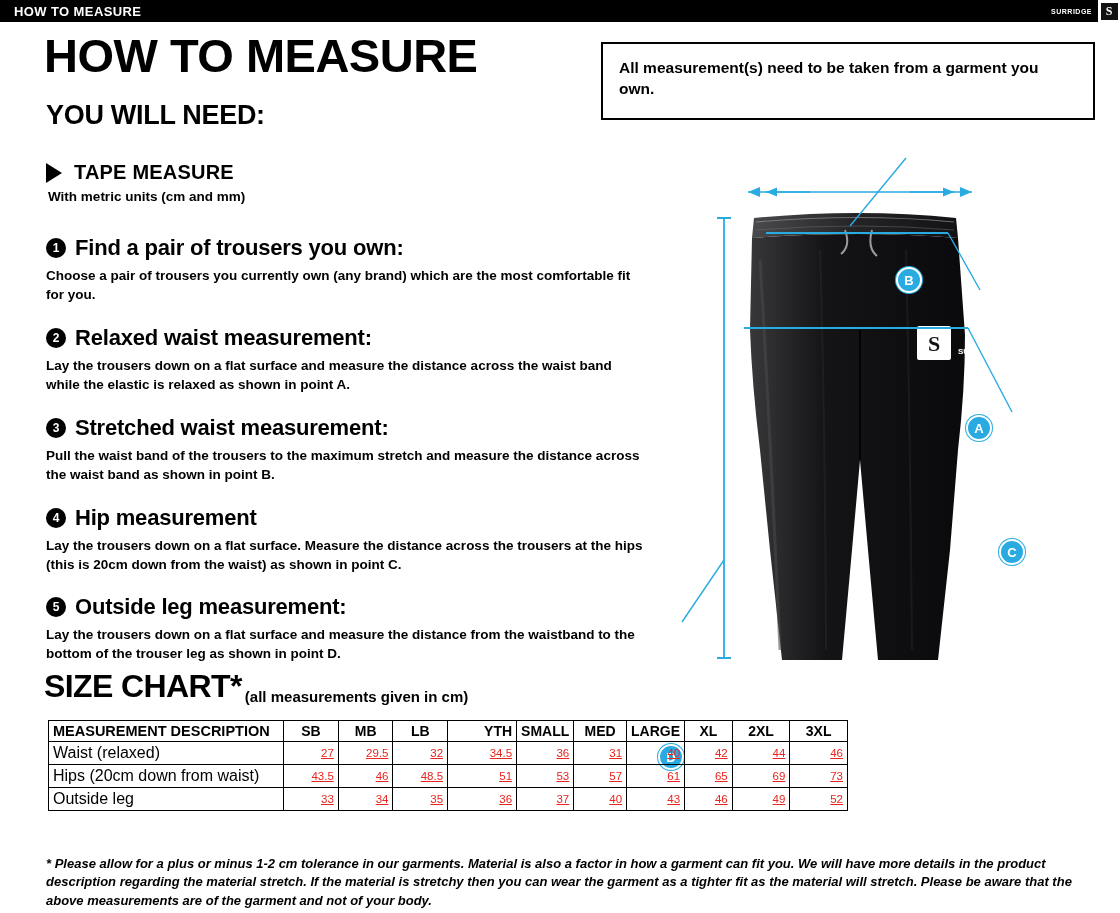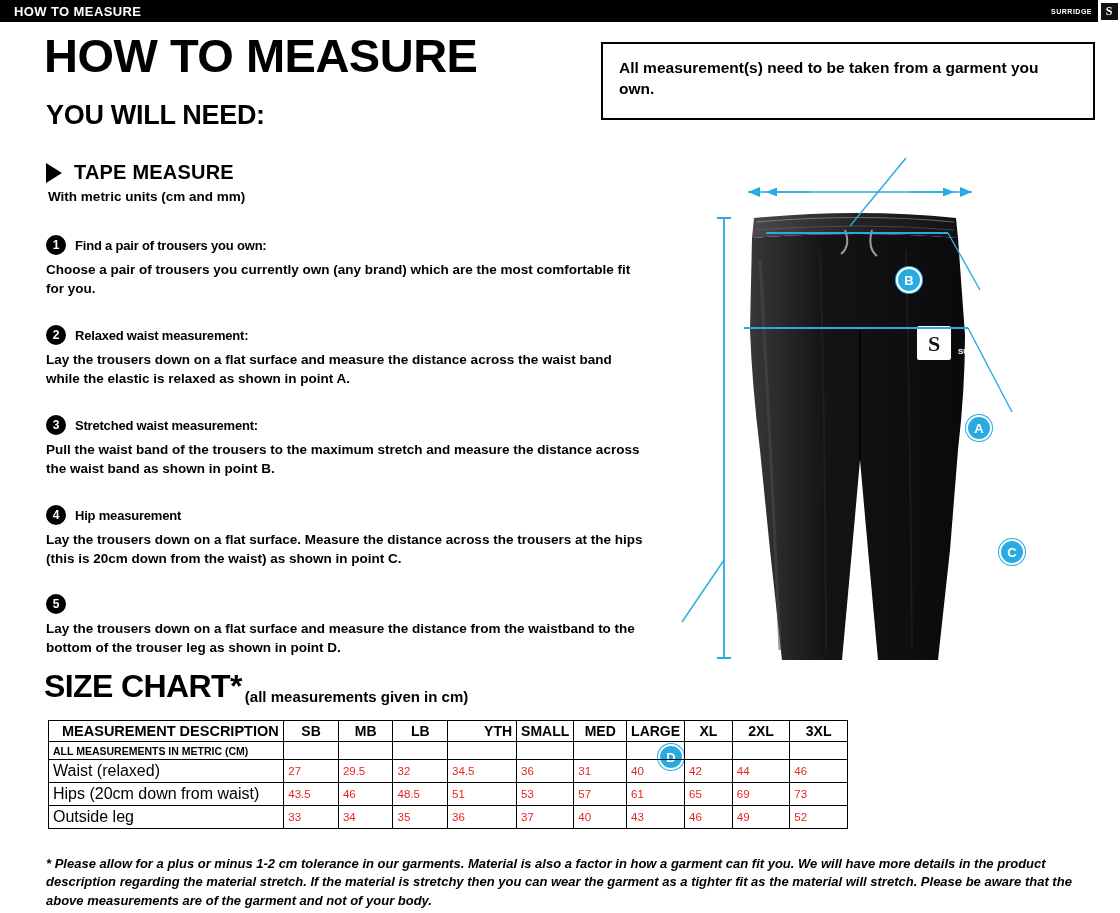--- a/index.html
+++ b/index.html
@@ -76,21 +76,21 @@
 
   
   .step { position: absolute; left: 46px; width: 600px; }
   .step-head { display: flex; align-items: center; gap: 9px; }
   .circ {
     width: 20px; height: 20px; border-radius: 50%;
     background: #000; color: #fff; font-size: 12px; font-weight: bold;
     display: flex; align-items: center; justify-content: center;
     flex: 0 0 auto;
   }
-  .step-title { font-size: 13px; font-weight: bold; letter-spacing: -0.2px; text-align: center; }
+  .step-title { font-size: 22px; font-weight: bold; letter-spacing: -0.2px; text-align: center; }
   .step-body {
     font-size: 13.5px; font-weight: bold; line-height: 1.42; margin-top: 5px;
   }
 
   
   .sc-head {
     position: absolute; left: 44px; top: 668px;
     display: flex; align-items: flex-end;
   }
   .sc-head .big { font-size: 32px; font-weight: bold; letter-spacing: -0.6px; }
@@ -104,24 +104,24 @@
     font-size: 11.5px;
   }
   table.sizechart th, table.sizechart td {
     border: 1px solid #000;
     padding: 2px 4px;
     height: 18px;
   }
   table.sizechart thead th {
     font-weight: bold; font-size: 14px; 
   }
-  table.sizechart thead th.desc { text-align: left; font-size: 14.5px; padding-left: 13px; }
+  table.sizechart thead th.desc { text-align: left; font-size: 14.5px; padding-left: 4px; }
   td.metric-note { font-weight: bold; font-size: 10.5px; }
   td.rowlabel { text-align: left; font-size: 16px; }
-  td.val { text-align: left; color: #e8241e; font-size: 11.5px; }
+  td.val { text-align: right; color: #e8241e; font-size: 11.5px; text-decoration: underline; }
 
   
   .footnote {
     position: absolute; left: 46px; top: 855px; width: 1030px;
     font-size: 13px; font-style: italic; font-weight: bold; line-height: 1.42;
   }
 
   
   .illus { position: absolute; left: 620px; top: 130px; width: 480px; height: 540px; }
   .illus svg { display: block; }
@@ -185,20 +185,21 @@
   <div class="step-head">
     <div class="circ">4</div>
     <div class="step-title">Hip measurement</div>
   </div>
   <div class="step-body">Lay the trousers down on a flat surface. Measure the distance across the trousers at the hips (this is 20cm down from the waist)  as shown in point C.</div>
 </div>
 
 <div class="step" style="top:594px;">
   <div class="step-head">
     <div class="circ">5</div>
+    <div class="step-title">Outside leg measurement:</div>
   </div>
   <div class="step-body">Lay the trousers down on a flat surface and measure the distance from the waistband to the bottom of the trouser  leg as shown in point D.</div>
 </div>
 
 <div class="illus">
   <svg width="480" height="540" viewBox="0 0 480 540">
     <defs>
       <linearGradient id="legShade" x1="0" y1="0" x2="1" y2="0">
         <stop offset="0%" stop-color="#3a3a3c"></stop>
         <stop offset="45%" stop-color="#171718"></stop>
@@ -281,33 +282,20 @@
       <th style="width:55px;padding-left:36px;">YTH</th>
       <th style="width:57px;">SMALL</th>
       <th style="width:53px;">MED</th>
       <th style="width:57px;">LARGE</th>
       <th style="width:48px;">XL</th>
       <th style="width:58px;">2XL</th>
       <th style="width:58px;">3XL</th>
     </tr>
   </thead>
   <tbody>
-    <tr>
-      <td class="metric-note">ALL MEASUREMENTS IN METRIC (CM)</td>
-      <td></td>
-        <td></td>
-        <td></td>
-        <td></td>
-        <td></td>
-        <td></td>
-        <td></td>
-        <td></td>
-        <td></td>
-        <td></td>
-    </tr>
 
     <tr>
       <td class="rowlabel">Waist (relaxed)</td>
       <td class="val">27</td>
       <td class="val">29.5</td>
       <td class="val">32</td>
       <td class="val">34.5</td>
       <td class="val">36</td>
       <td class="val">31</td>
       <td class="val">40</td>

